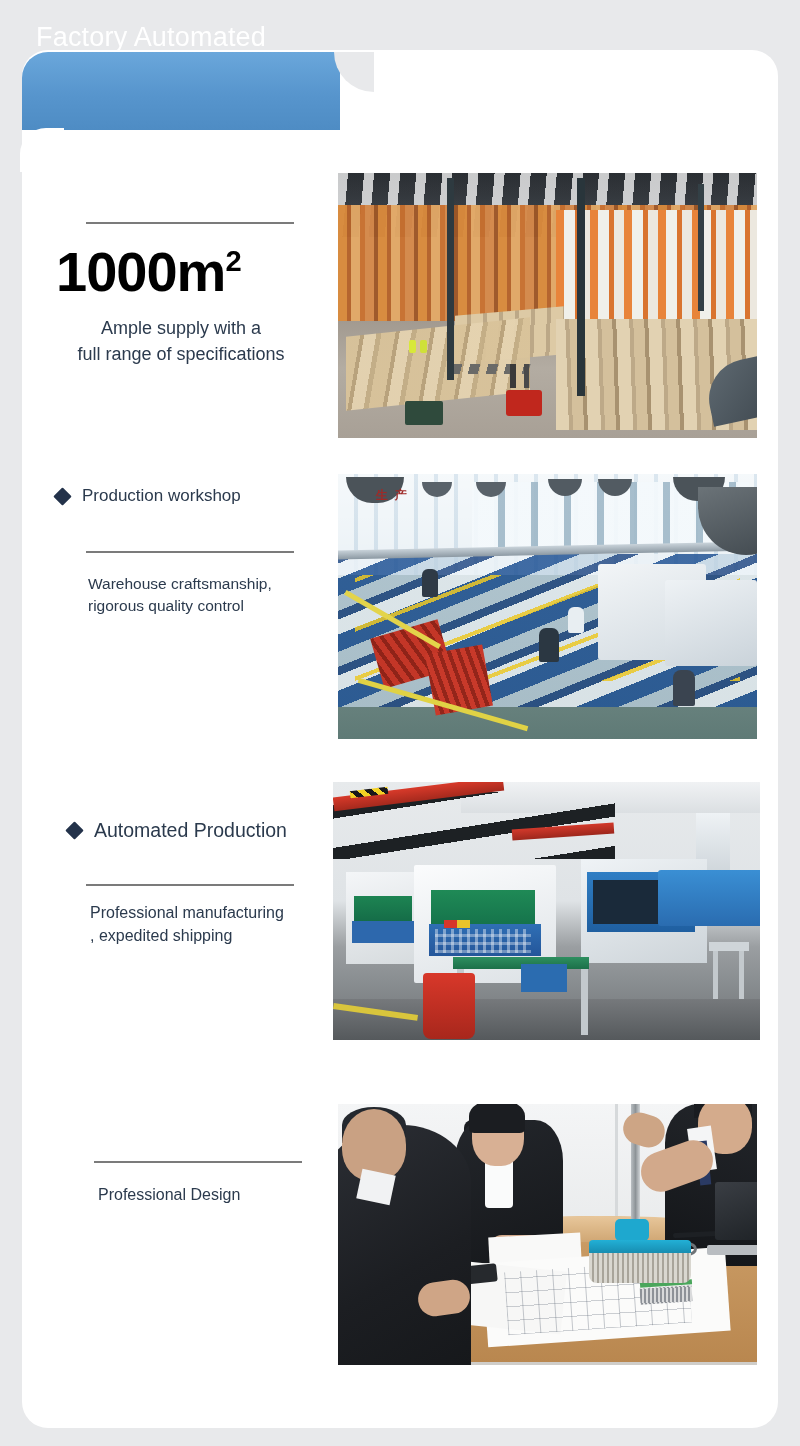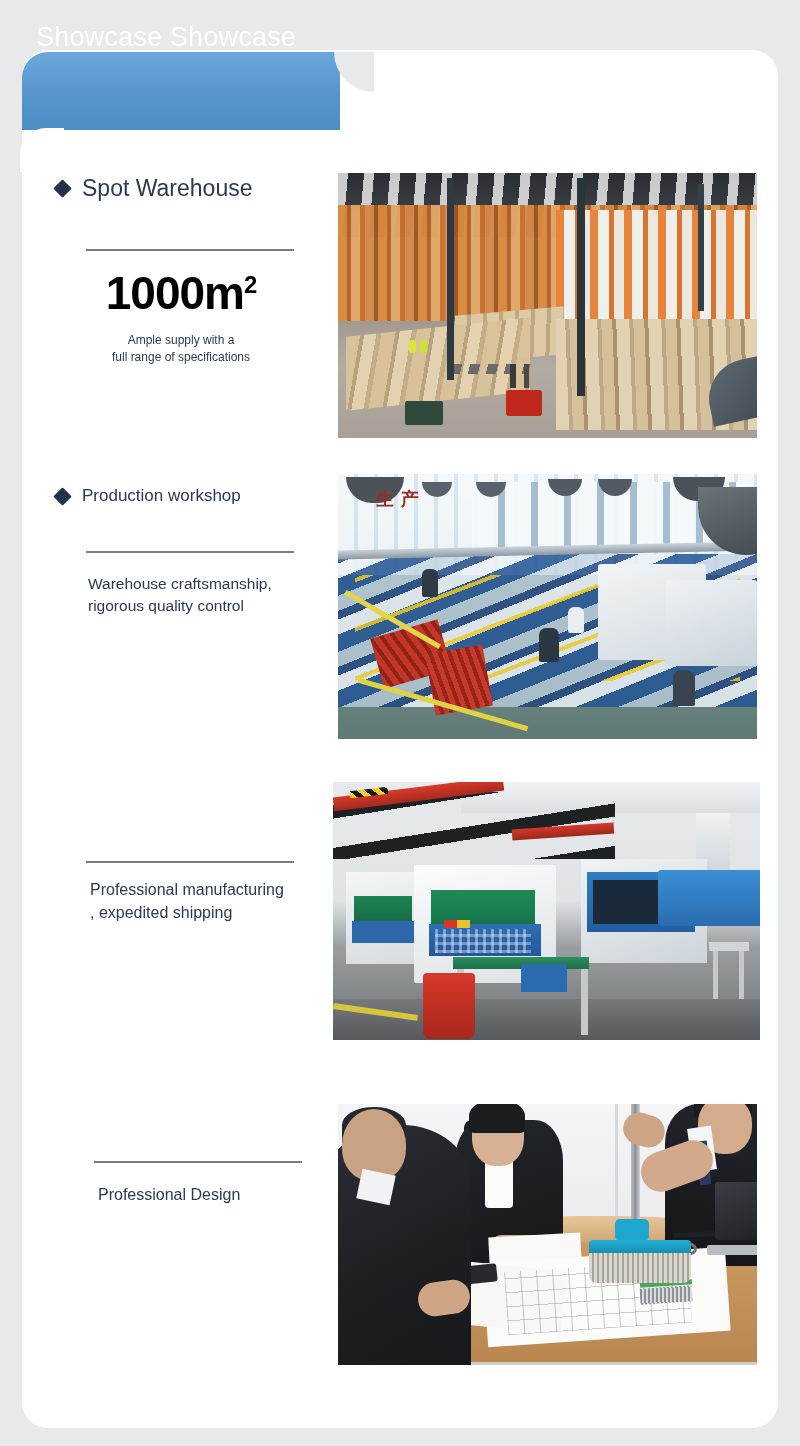--- a/index.html
+++ b/index.html
@@ -110,22 +110,22 @@
 
   .desc {
     color: #2b3a4d;
     line-height: 1.42;
   }
 
   
   #sec1 { left: 56px; top: 175px; width: 250px; }
   #sec1 .sec-head { font-size: 23px; }
   #sec1 .divider { margin: 47px 0 0 30px; width: 208px; }
-  #sec1 .stat-big { font-size: 46px; text-align: center; margin-top: 15px; }
-  #sec1 .desc { font-size: 12px; text-align: center; margin-top: 12px; }
+  #sec1 .stat-big { font-size: 56px; margin-top: 15px; }
+  #sec1 .desc { font-size: 18px; text-align: center; margin-top: 12px; }
 
   #sec2 { left: 56px; top: 486px; width: 250px; }
   #sec2 .sec-head { font-size: 17px; }
   #sec2 .divider { margin: 45px 0 0 30px; width: 208px; }
   #sec2 .desc { font-size: 15.5px; margin: 20px 0 0 32px; }
 
   #sec3 { left: 68px; top: 819px; width: 260px; }
   #sec3 .sec-head { font-size: 19.5px; }
   #sec3 .divider { margin: 42px 0 0 18px; width: 208px; }
   #sec3 .stat-big { font-size: 22.5px; font-weight: normal; color: #2b3a4d; margin: 22px 0 0 22px; letter-spacing: 0; }
@@ -226,21 +226,21 @@
   }
   .k-lamp1 { left: 2%; top: 1%; width: 58px; height: 26px; background: #4b5359; border-radius: 0 0 30px 30px; }
   .k-lamp2 { left: 20%; top: 3%; width: 30px; height: 15px; background: #59626a; border-radius: 0 0 16px 16px; }
   .k-lamp3 { left: 33%; top: 3%; width: 30px; height: 15px; background: #59626a; border-radius: 0 0 16px 16px; }
   .k-lamp4 { left: 50%; top: 2%; width: 34px; height: 17px; background: #525b62; border-radius: 0 0 18px 18px; }
   .k-lamp5 { left: 62%; top: 2%; width: 34px; height: 17px; background: #525b62; border-radius: 0 0 18px 18px; }
   .k-lamp6 { left: 80%; top: 1%; width: 52px; height: 24px; background: #4b5359; border-radius: 0 0 28px 28px; }
   .k-lamp7 { left: 86%; top: 5%; width: 96px; height: 68px; background: linear-gradient(160deg,#6b7378,#3f474d); border-radius: 0 0 60px 60px; }
   .k-hanzi {
     left: 9%; top: 5%;
-    color: #9e2a28; font-size: 18px; font-weight: bold; letter-spacing: 7px;
+    color: #9e2a28; font-size: 12px; font-weight: bold; letter-spacing: 7px;
     font-family: Liberation Serif, serif;
   }
   .k-pipe {
     left: 0; top: 27%; width: 100%; height: 9px;
     background: linear-gradient(180deg,#c9d3da,#8c99a3);
     transform: rotate(-1.2deg);
   }
   .k-floor {
     left: 0; top: 38%; width: 100%; height: 62%;
     background: linear-gradient(180deg, #7f9690 0%, #6e8783 60%, #5f7a76 100%);
@@ -395,46 +395,46 @@
   .r-sketch-loop { left: 81%; top: 53%; width: 20px; height: 14px; border: 3px solid #6e7377; border-radius: 50%; }
 </style>
 </head>
 <body>
 
 <div class="card"></div>
 
 <div class="header-tab"></div>
 <div class="header-curve-top"></div>
 <div class="header-curve-bottom"></div>
-<div class="header-title">Showcase Showcase</div>
+<div class="header-title">Factory Automated</div>
 
 <div class="section" id="sec1">
-  <div class="sec-head">
-    <span class="diamond"></span>
-    <span class="label">Spot Warehouse</span>
-  </div>
   <div class="divider"></div>
   <div class="stat-big">
     <span>1000m</span><sup>2</sup>
   </div>
   <div class="desc" style="white-space: pre-line;">Ample supply with a
 full range of specifications</div>
 </div>
 
 <div class="section" id="sec2">
   <div class="sec-head">
     <span class="diamond"></span>
     <span class="label">Production workshop</span>
   </div>
   <div class="divider"></div>
   <div class="desc" style="white-space: pre-line;">Warehouse craftsmanship,
 rigorous quality control</div>
 </div>
 
 <div class="section" id="sec3">
+  <div class="sec-head">
+    <span class="diamond"></span>
+    <span class="label">Automated Production</span>
+  </div>
   <div class="divider"></div>
   <div class="desc" style="white-space: pre-line;">Professional manufacturing
 , expedited shipping</div>
 </div>
 
 <div class="section" id="sec4">
   <div class="divider"></div>
   <div class="desc-a">Professional Design</div>
 </div>
 

